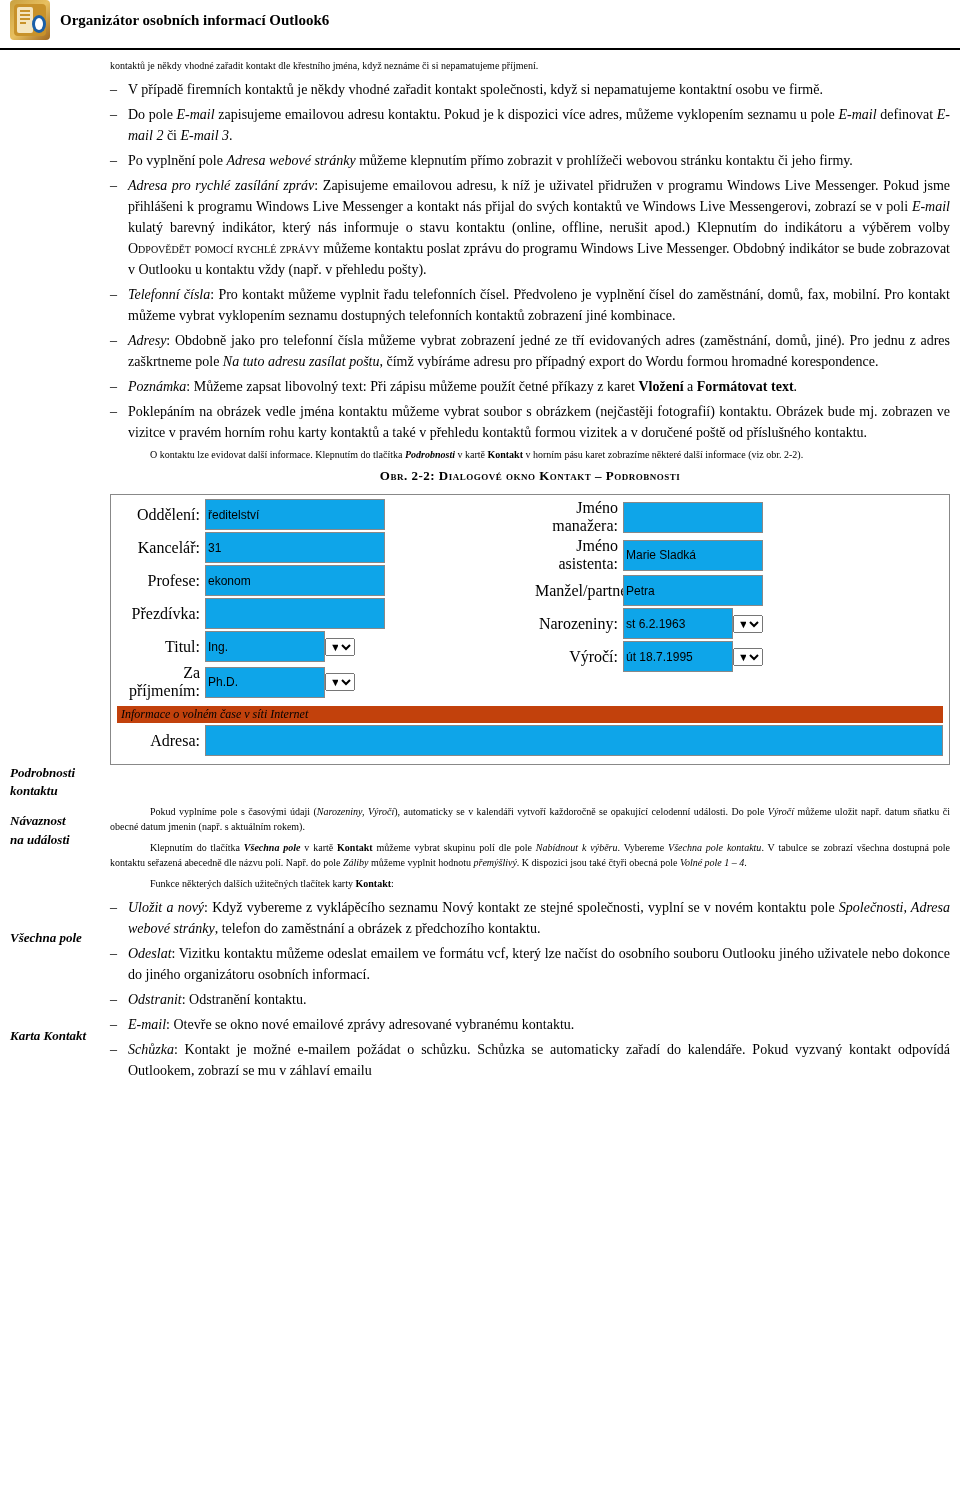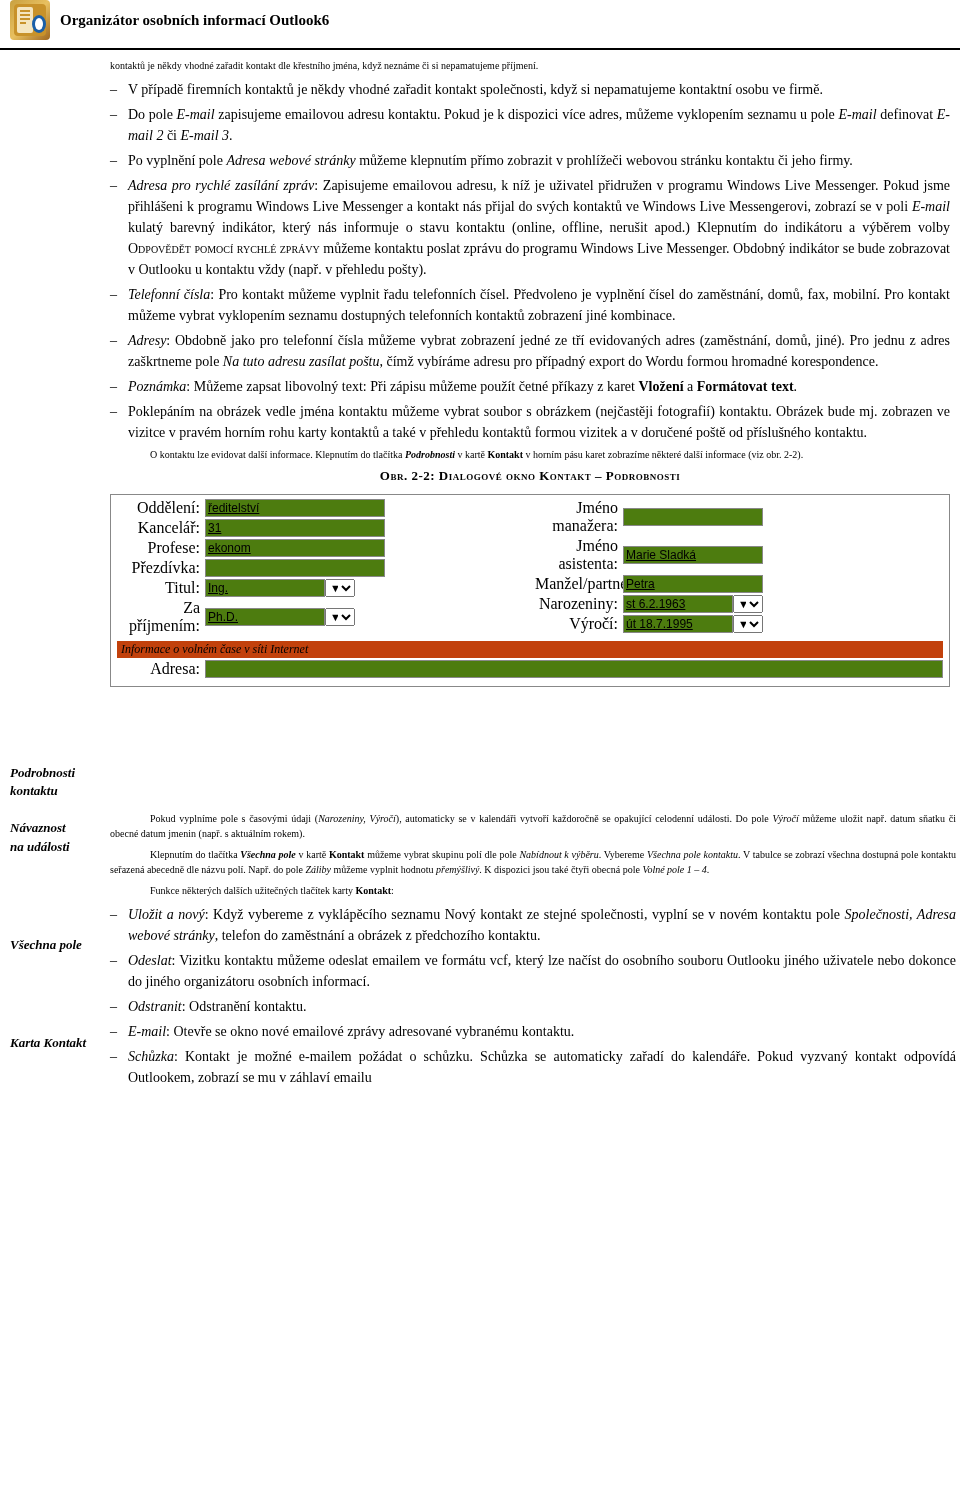--- a/index.html
+++ b/index.html
@@ -126,25 +126,24 @@
       padding-right: 5px;
       flex-shrink: 0;
     }
     .dlg-val {
       flex: 1;
       display: flex;
       align-items: center;
     }
     .dlg-input {
       border: 1px solid #888;
-      background: #4d7c0f;
-      height: 18px;
+      background: #0ea5e9;
+      height: 31px;
       font-size: 12px;
       padding: 0 2px;
-      text-decoration: underline;
     }
     .dlg-input-w1 { width: 180px; }
     .dlg-input-w2 { width: 140px; }
     .dlg-select-sm {
       width: 30px;
       height: 18px;
       font-size: 11px;
     }
     .dlg-full-row {
       background: #c2410c;
@@ -374,21 +373,21 @@
             <div class="dlg-val" style="flex:1;">
               <input class="dlg-input" style="width: 100%;" type="text" value="">
             </div>
           </div>
         </div>
       </div>
 
     </div>
   </div>
 
-  <div style="display:flex; padding: 0 4px 0 10px; margin-top: 11px;">
+  <div style="display:flex; padding: 0 10px 0 10px; margin-top: 4px;">
     <div class="sidebar" style="width:90px; min-width:90px; font-size:13px;">
       <div class="sidebar-label" style="margin-top: 8px;">Návaznost<br>na události</div>
       <div class="sidebar-label" style="margin-top: 80px;">Všechna pole</div>
       <div class="sidebar-label" style="margin-top: 80px;">Karta Kontakt</div>
     </div>
     <div class="main">
 
       <div class="para para-indent">
         Pokud vyplníme pole s časovými údaji (<em>Narozeniny, Výročí</em>), automaticky se v kalendáři vytvoří každoročně se opakující celodenní události. Do pole <em>Výročí</em> můžeme uložit např. datum sňatku či obecné datum jmenin (např. s aktuálním rokem).
       </div>

